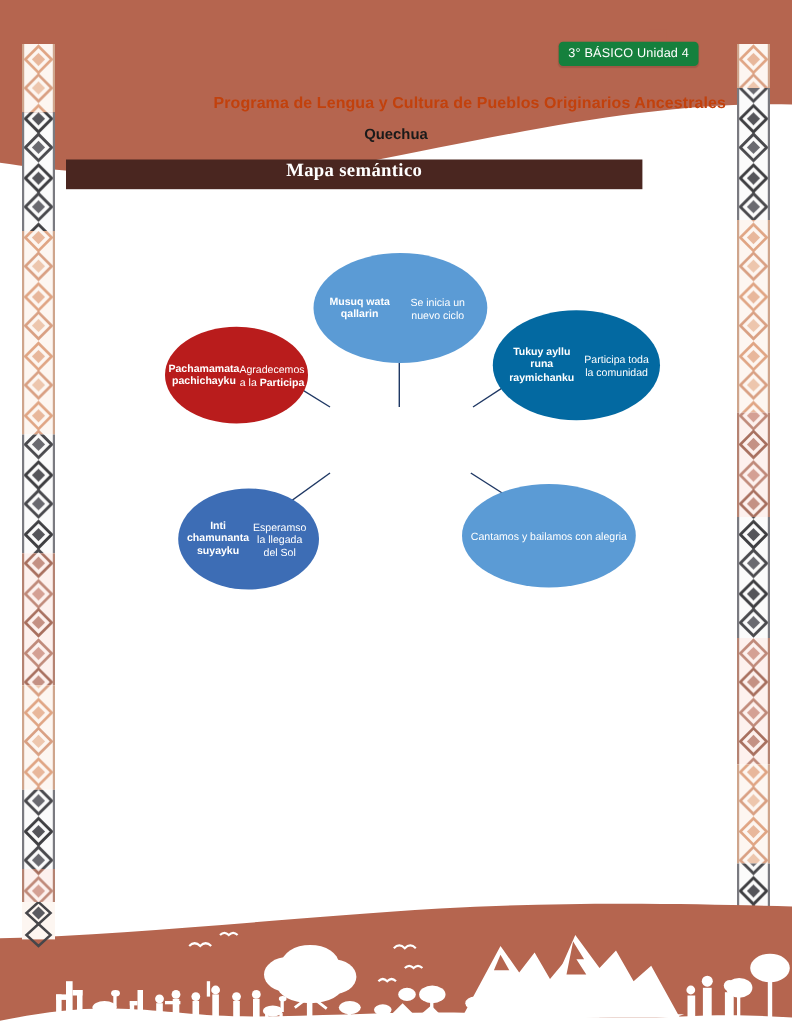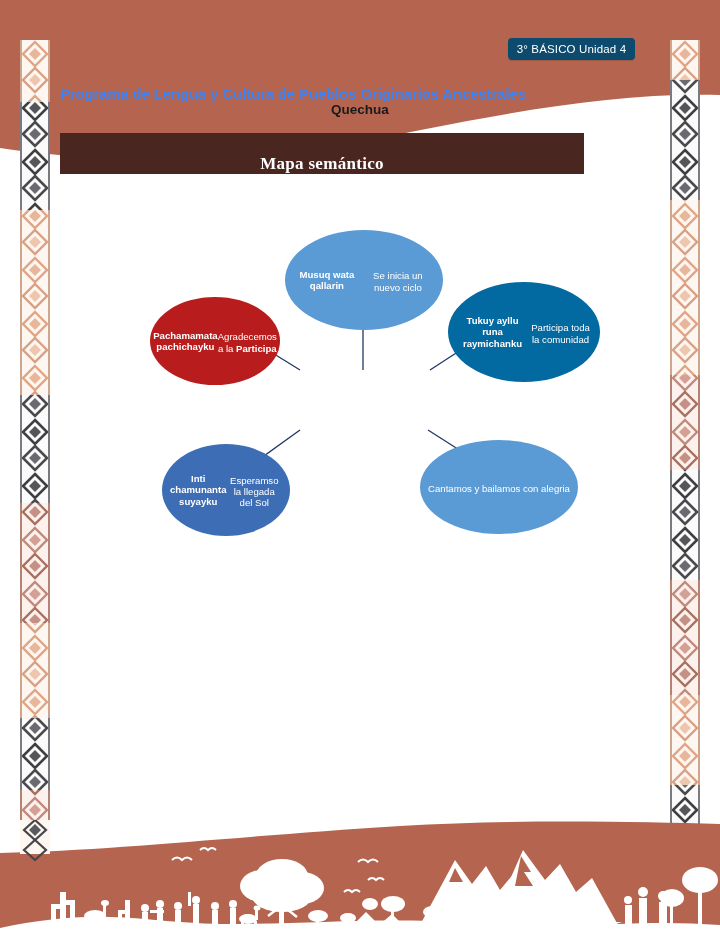--- a/index.html
+++ b/index.html
@@ -6,50 +6,50 @@
   body{
     width:720px;height:932px;background:#ffffff;overflow:hidden;position:relative;
     font-family:"Liberation Sans", sans-serif;
   }
   .page{position:absolute;inset:0;background:#fff;}
 
   
   .top-band{position:absolute;left:0;top:0;width:720px;height:170px;pointer-events:none;}
   .badge{
     position:absolute;left:508px;top:38px;width:127px;height:22px;
-    background:#0c4a6e;border-radius:4px;color:#fff;
+    background:#15803d;border-radius:4px;color:#fff;
     font-size:11.5px;letter-spacing:.15px;
     display:flex;align-items:center;justify-content:center;
     box-shadow:0 1px 1px rgba(0,0,0,.12);
   }
   .badge-tab{
     position:absolute;left:590px;top:27px;width:16px;height:14px;background:#b5654f;
   }
 
   
   .band{position:absolute;top:40px;width:30px;height:810px;}
   .band.left{left:20px;}
   .band.right{left:670px;}
 
   
   .bottom-art{position:absolute;left:0;top:820px;width:720px;height:112px;}
 
   
   .content{position:absolute;left:60px;top:70px;width:600px;}
   .doc-title{
-    text-align:left;font-size:14.5px;color:#3b82f6;font-weight:600;
-    letter-spacing:.1px;margin:16px 0 0 0;
+    text-align:right;font-size:14.5px;color:#c2410c;font-weight:600;
+    letter-spacing:.1px;margin:16px 0 12px 0;
   }
   .doc-subtitle{
     text-align:center;font-size:13.5px;color:#1a1a1a;font-weight:bold;
     margin:0 0 0 0;
   }
   .banner{
-    margin:16px 0 0 0;width:524px;height:41px;background:#4a2620;
-    display:flex;align-items:flex-end;justify-content:center;
+    margin:16px 0 0 0;width:524px;height:27px;background:#4a2620;
+    display:flex;align-items:flex-start;justify-content:center;
   }
   .banner-text{
     color:#ffffff;font-family:"Liberation Serif", serif;font-weight:bold;
     font-size:17px;letter-spacing:.3px;
   }
 
   
   .map{position:absolute;left:130px;top:222px;width:470px;height:320px;}
   .map svg{position:absolute;left:0;top:0;}
   .node{

